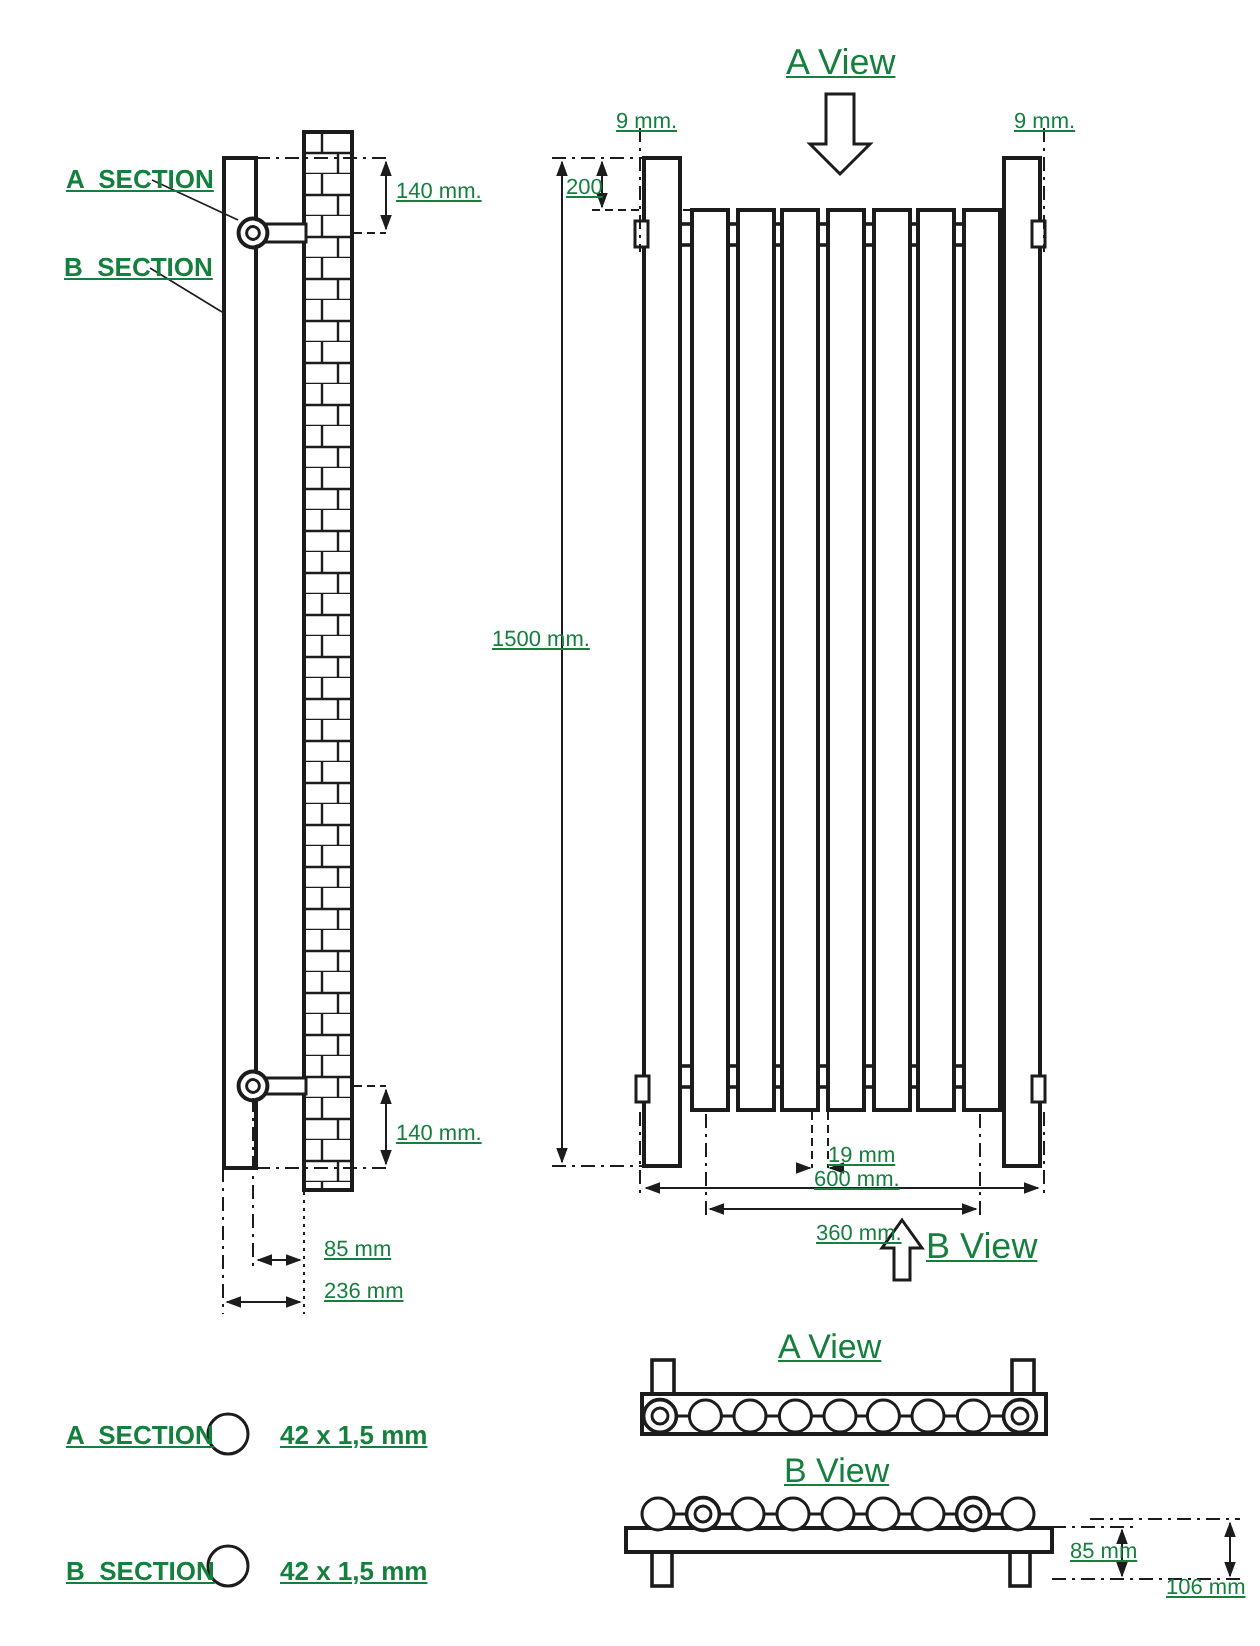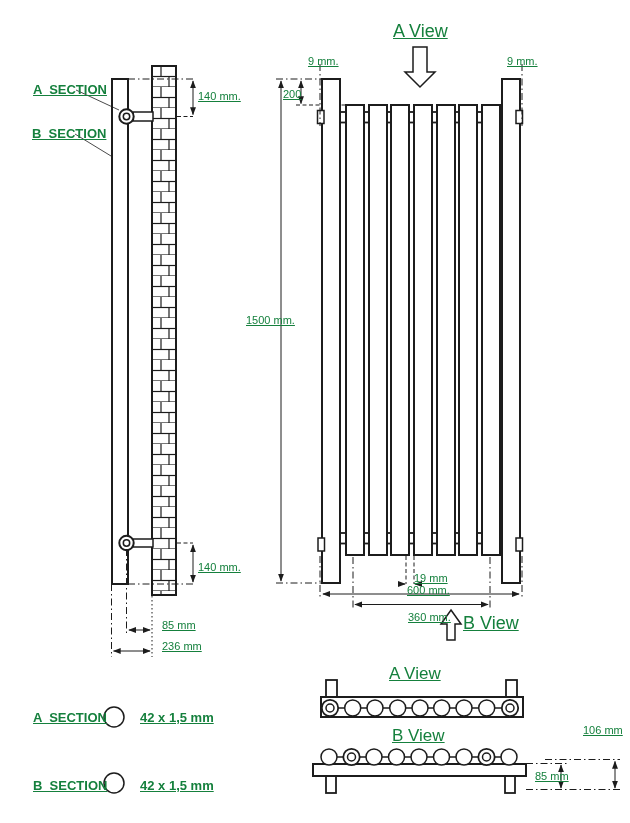--- a/index.html
+++ b/index.html
@@ -205,20 +205,20 @@
 <div class="lbl f9" style="left:246px;top:314px;">1500 mm.</div>
 <div class="lbl f18" style="left:393px;top:22px;">A View</div>
 <div class="lbl f9" style="left:414px;top:572px;">19 mm</div>
 <div class="lbl f9" style="left:407px;top:584px;">600 mm.</div>
 <div class="lbl f9" style="left:408px;top:595px;margin-top:16px;">360 mm.</div>
 <div class="lbl f18" style="left:463px;top:614px;">B View</div>
 
 <div class="lbl f17" style="left:389px;top:665px;">A View</div>
 <div class="lbl f17" style="left:392px;top:727px;">B View</div>
 <div class="lbl f9" style="left:535px;top:770px;">85 mm</div>
-<div class="lbl f9" style="left:583px;top:724px;">106 mm</div>
+<div class="lbl f9" style="left:583px;top:788px;">106 mm</div>
 
 <div class="lbl fb" style="left:33px;top:711px;">A  SECTION</div>
 <div class="lbl fb" style="left:140px;top:711px;">42 x 1,5 mm</div>
 <div class="lbl fb" style="left:33px;top:779px;">B  SECTION</div>
 <div class="lbl fb" style="left:140px;top:779px;">42 x 1,5 mm</div>
 
 </div>
 
 </body></html>

